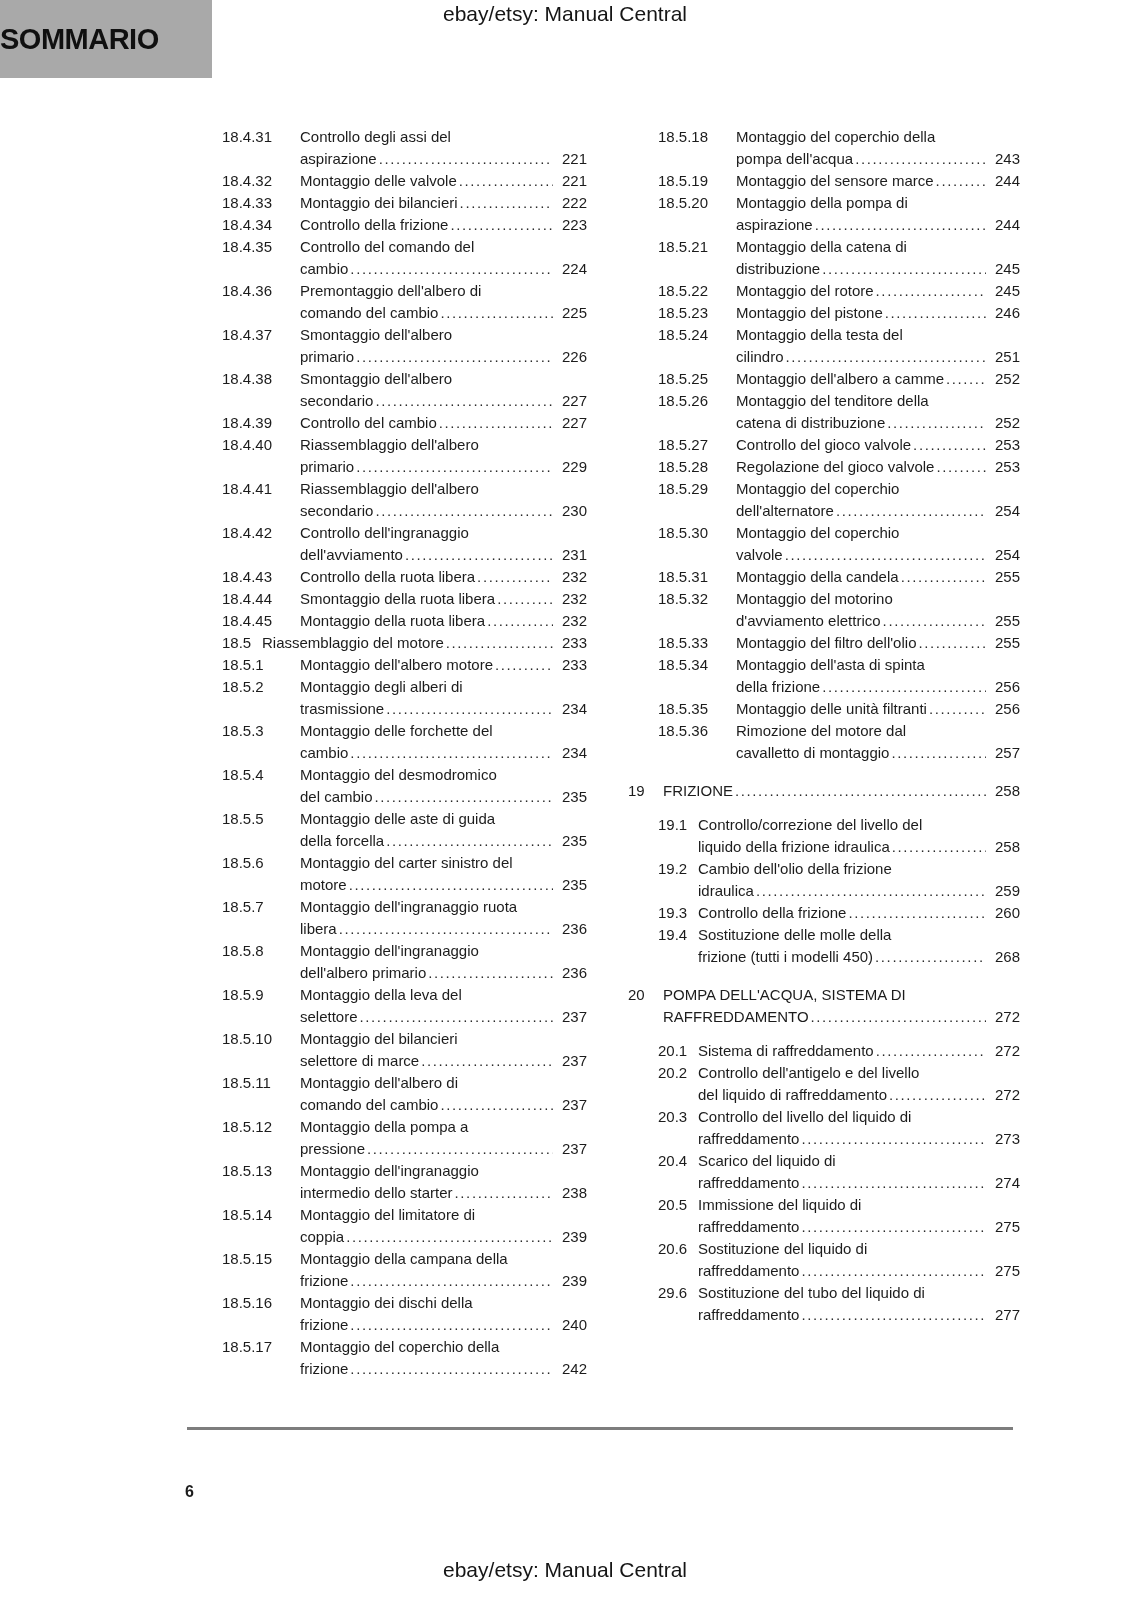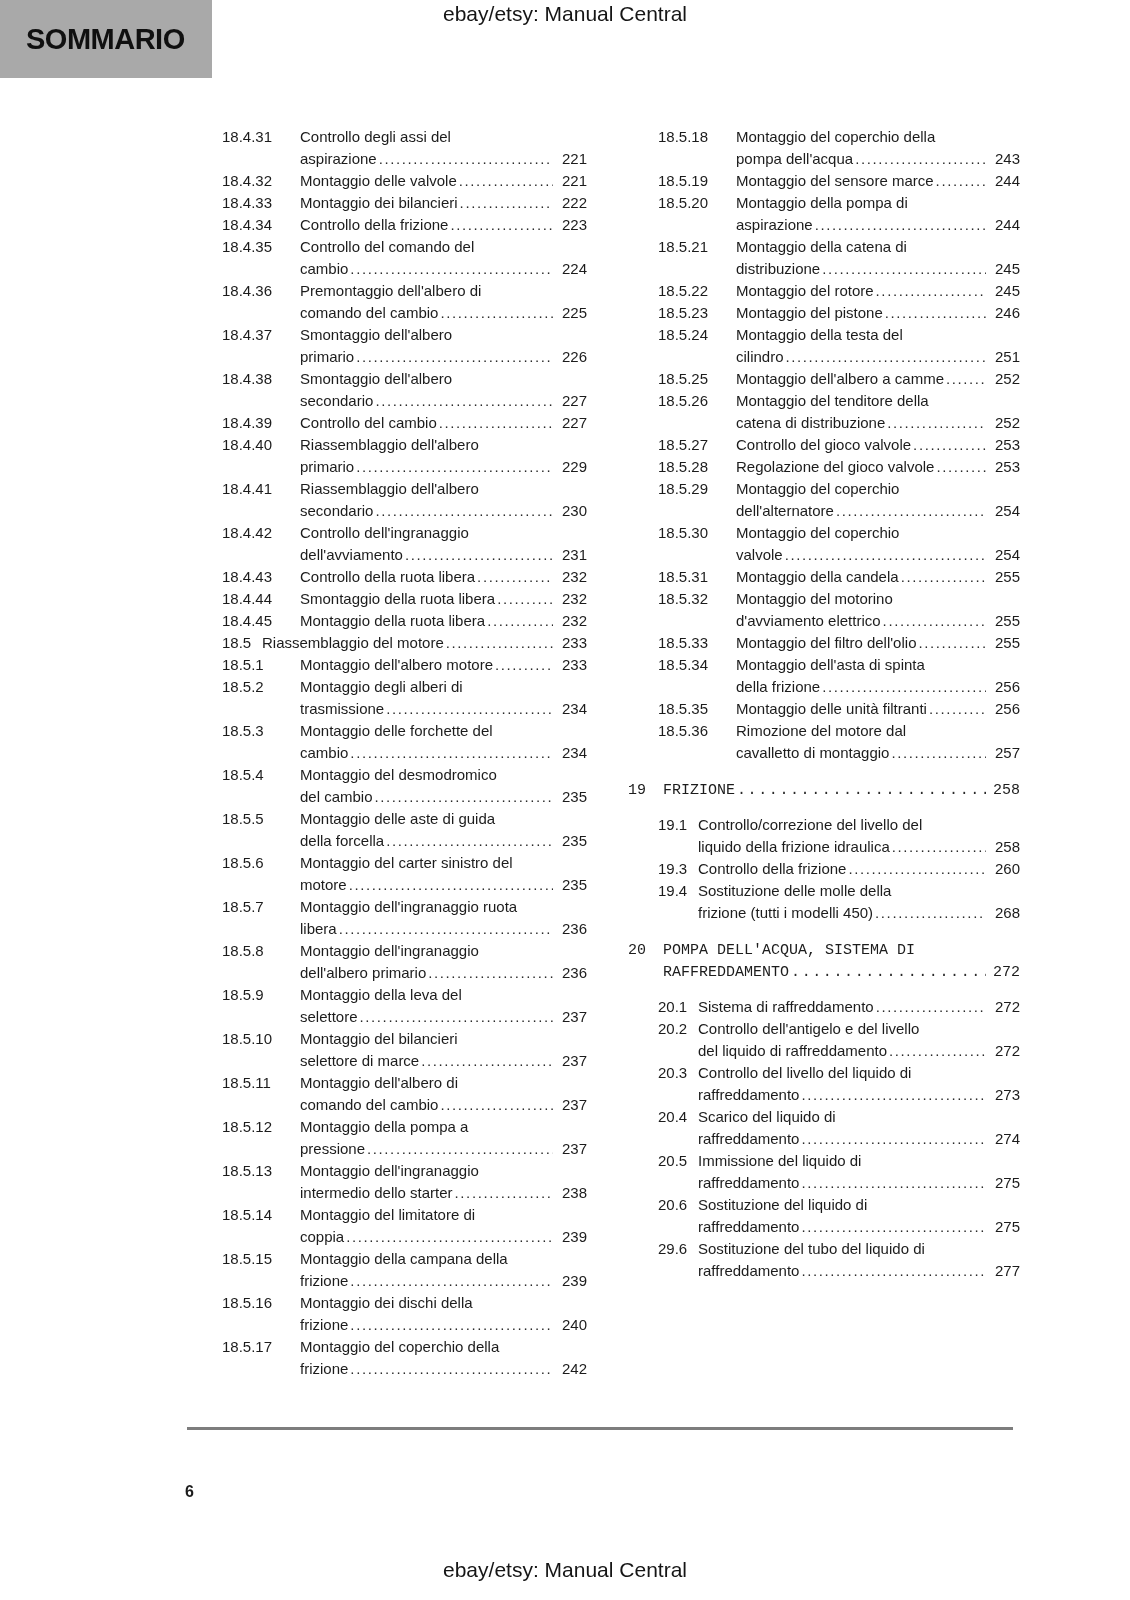--- a/index.html
+++ b/index.html
@@ -5,38 +5,38 @@
   html,body { margin:0; padding:0; background:#e8e8e8; }
   .page {
     position:relative; width:1130px; height:1600px; margin:0 auto;
     background:#ffffff; overflow:hidden;
     font-family:"Liberation Sans", sans-serif; color:#1c1c1c;
   }
   
   .sommario-box {
     position:absolute; left:0; top:0; width:212px; height:78px;
     background:#a9a9a9; display:flex; align-items:center;
-    padding-left:26px; box-sizing:border-box;
+    box-sizing:border-box;
   }
   .sommario-box span {
     font-size:29px; font-weight:bold; letter-spacing:-0.5px; color:#101010;
   }
   .header-doc {
     position:absolute; top:2px; left:0; right:0; text-align:center;
     font-size:21px; color:#151515;
   }
   
   .col { position:absolute; top:126px; font-size:15px; line-height:22px; }
   .col-left  { left:222px; width:365px; }
   .col-right { left:658px; width:362px; }
   .entry { display:flex; }
   .entry .num { flex:none; width:78px; }
   .entry.lvl2 .num { width:40px; }
   .entry.lvl1 .num { width:35px; }
-  .col-right .entry.lvl1 { margin-left:-30px;font-family:Liberation Mono, monospace; }
+  .col-right .entry.lvl1 { margin-left:-30px; }
   .entry.lvl1 { margin-top:16px; margin-bottom:12px; }
   .entry .body { flex:1; min-width:0; }
   .tline { display:block; white-space:nowrap; }
   .lastline { display:flex; align-items:baseline; overflow:hidden; }
   .lastline .t { flex:none; white-space:nowrap; }
   .dots {
     flex:1 1 auto; min-width:8px; overflow:hidden; white-space:nowrap;
     margin:0 6px 0 2px; letter-spacing:1.6px; color:#2a2a2a;
   }
   .dots::after {
@@ -638,20 +638,31 @@
         <span class="body">
           <span class="tline">Controllo/correzione del livello del</span>
           <span class="lastline">
             <span class="t">liquido della frizione idraulica</span>
             <span class="dots"></span>
             <span class="pg">258</span>
           </span>
         </span>
       </div>
       <div class="entry lvl2">
+        <span class="num">19.2</span>
+        <span class="body">
+          <span class="tline">Cambio dell'olio della frizione</span>
+          <span class="lastline">
+            <span class="t">idraulica</span>
+            <span class="dots"></span>
+            <span class="pg">259</span>
+          </span>
+        </span>
+      </div>
+      <div class="entry lvl2">
         <span class="num">19.3</span>
         <span class="body">
           <span class="lastline">
             <span class="t">Controllo della frizione</span>
             <span class="dots"></span>
             <span class="pg">260</span>
           </span>
         </span>
       </div>
       <div class="entry lvl2">

